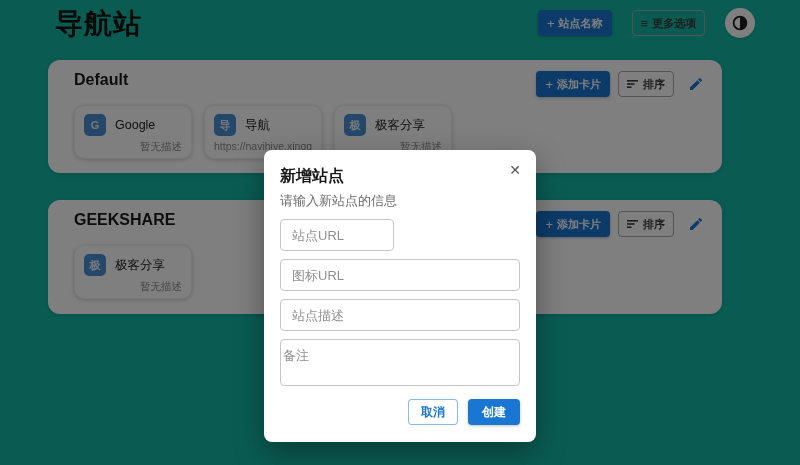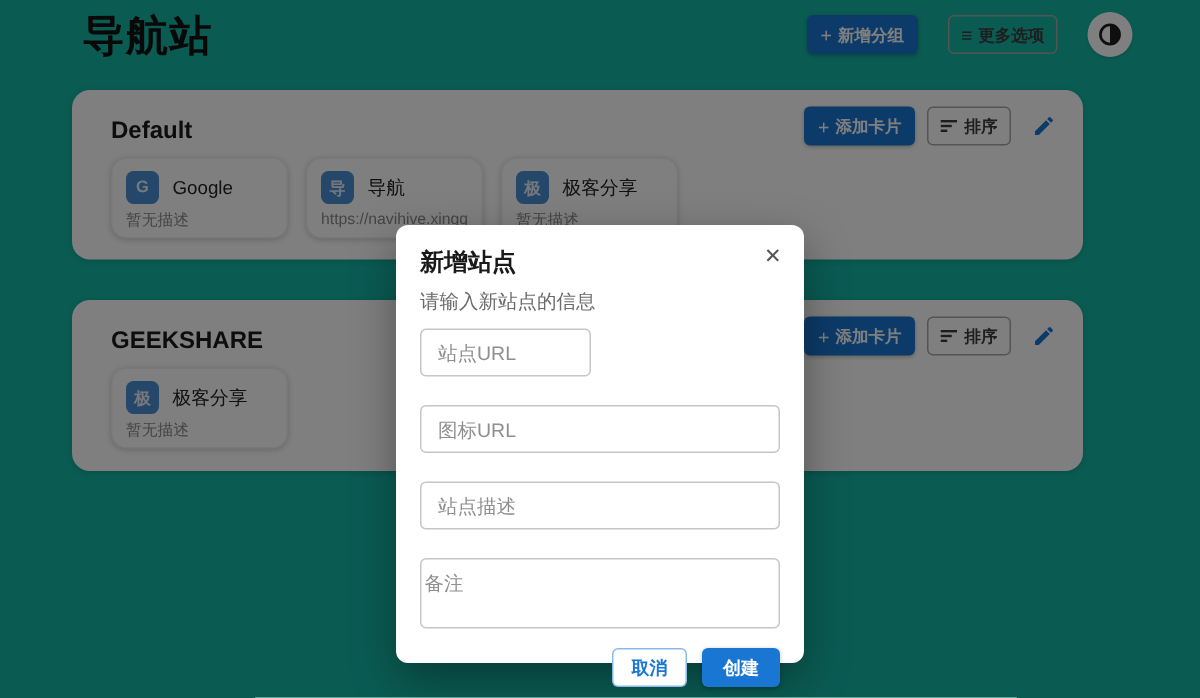--- a/index.html
+++ b/index.html
@@ -14,59 +14,59 @@
   .btn-primary { background:#1976d2; color:#fff; border:none; height:26px; padding:0 9px; font-size:11px; font-weight:600; box-shadow:0 1px 3px rgba(0,0,0,0.25); }
   .btn-outlined { background:transparent; color:#3c3c3c; border:1px solid #a8a8a8; height:26px; padding:0 8px; font-size:11px; font-weight:600; }
   .plus-glyph { font-size:13px; font-weight:400; line-height:1; }
   .menu-glyph { font-size:13px; line-height:1; }
   .icon-circle-btn { width:30px; height:30px; border-radius:50%; background:#fff; border:none; display:flex; align-items:center; justify-content:center; box-shadow:0 1px 2px rgba(0,0,0,0.15); cursor:pointer; }
 
   
   .group-section { position:absolute; left:48px; width:674px; background:#fff; border-radius:12px; box-shadow:0 1px 4px rgba(0,0,0,0.15); }
   #section-default { top:60px; height:113px; }
   #section-geekshare { top:200px; height:114px; }
-  .section-header { display:flex; align-items:flex-end; padding:11px 12px 0 26px; }
+  .section-header { display:flex; align-items:flex-start; padding:11px 12px 0 26px; }
   .section-title { flex:1; font-size:16px; font-weight:700; color:#1a1a1a; }
   .section-actions { display:flex; align-items:center; gap:8px; }
   .icon-btn { width:28px; height:26px; background:transparent; border:none; display:flex; align-items:center; justify-content:center; cursor:pointer; }
 
   .cards { display:flex; gap:12px; padding:8px 26px 0; }
   .site-card { width:118px; height:54px; background:#fff; border-radius:10px; box-shadow:0 1px 4px rgba(0,0,0,0.2); border:1px solid #f0f0f0; padding:8px 9px; cursor:pointer; overflow:hidden; }
   .card-top { display:flex; align-items:center; gap:9px; }
   .card-avatar { width:22px; height:22px; min-width:22px; border-radius:5px; background:#4a8fd4; color:#e8f1fb; font-size:11px; font-weight:700; display:flex; align-items:center; justify-content:center; }
   .card-title { font-size:12.5px; font-weight:400; color:#222; white-space:nowrap; }
-  .card-subtitle { margin-top:4px; font-size:10.5px; color:#8a8a8a; white-space:nowrap; overflow:hidden; }
+  .card-subtitle { margin-top:4px; font-size:10.5px; color:#8a8a8a; white-space:nowrap; overflow:hidden;text-align:right; }
 
   
   .overlay { position:absolute; inset:0; background:rgba(0,0,0,0.5); z-index:10; }
   .modal { position:absolute; left:264px; top:150px; width:272px; height:292px; background:#fff; border-radius:8px; z-index:20; box-shadow:0 11px 30px rgba(0,0,0,0.35); padding:16px 16px 13px; }
   .modal-title { font-size:16px; font-weight:700; color:#1a1a1a; line-height:19px; }
   .modal-close { position:absolute; right:11px; top:9px; background:transparent; border:none; font-size:14px; color:#555; cursor:pointer; padding:4px; line-height:1; }
   .modal-subtitle { margin-top:8px; font-size:13px; color:#6b6b6b; line-height:16px; }
   .form-row { display:flex; gap:12px; margin-top:10px; }
   .input { border:1px solid #c6c6c6; border-radius:4px; height:32px; font-size:13px; padding:0 11px; color:#444; width:100%; background:#fff; font-family:inherit; }
   .input::placeholder { color:#8f8f8f; opacity:1; }
   .half { width:114px; }
-  .full { margin-top:19px; display:block; }
+  .full { margin-top:8px; display:block; }
   textarea.input { height:47px; padding:7px 2px; resize:none; }
   .modal-actions { display:flex; justify-content:flex-end; align-items:center; gap:10px; margin-top:13px; }
   .btn-cancel { height:26px; padding:0 12px; background:#fff; color:#1976d2; border:1px solid rgba(25,118,210,0.5); border-radius:4px; font-size:12px; font-weight:600; cursor:pointer; }
   .btn-create { height:26px; padding:0 14px; background:#1976d2; color:#fff; border:none; border-radius:4px; font-size:12px; font-weight:600; cursor:pointer; box-shadow:0 1px 3px rgba(0,0,0,0.25); }
 </style>
 </head>
 <body>
 
 <div id="app">
 
   <div class="page-title">导航站</div>
 
   <div class="header-actions">
     <button class="btn btn-primary">
       <span class="plus-glyph">+</span>
-      <span>新增分组</span>
+      <span>站点名称</span>
     </button>
     <button class="btn btn-outlined">
       <span class="menu-glyph">≡</span>
       <span>更多选项</span>
     </button>
     <button class="icon-circle-btn">
       <span style="display:flex;">
         <svg width="18" height="18" viewBox="0 0 24 24">
           <circle cx="12" cy="12" r="8.5" fill="none" stroke="#1f1f1f" stroke-width="2.4"></circle>
           <path d="M12 3.5a8.5 8.5 0 0 1 0 17z" fill="#1f1f1f"></path>

